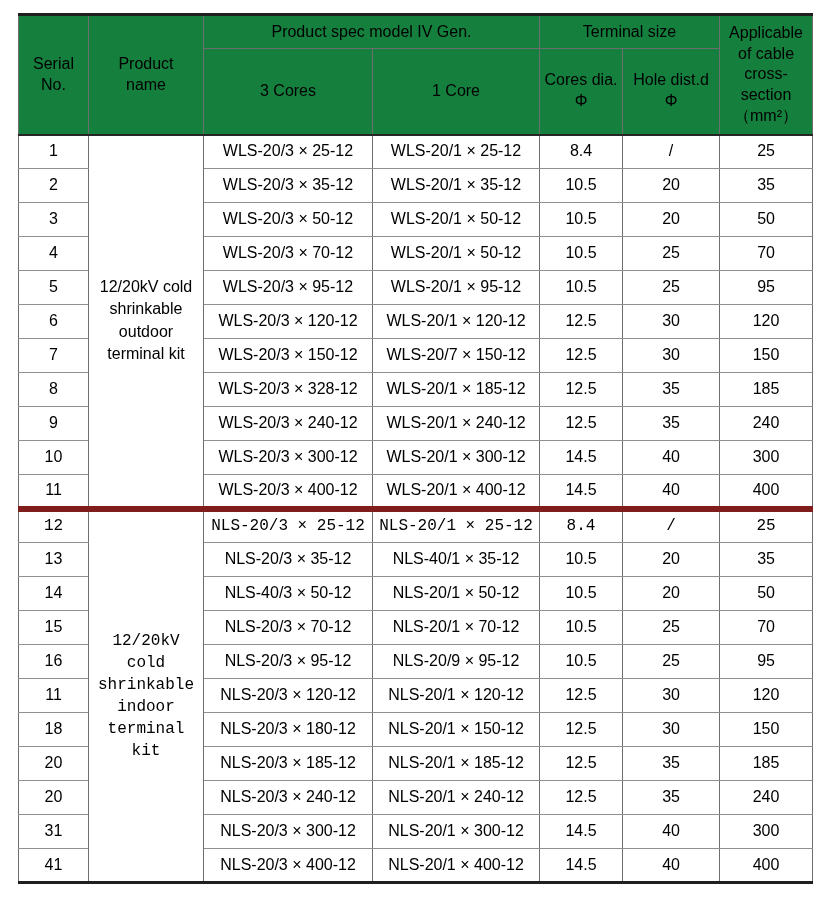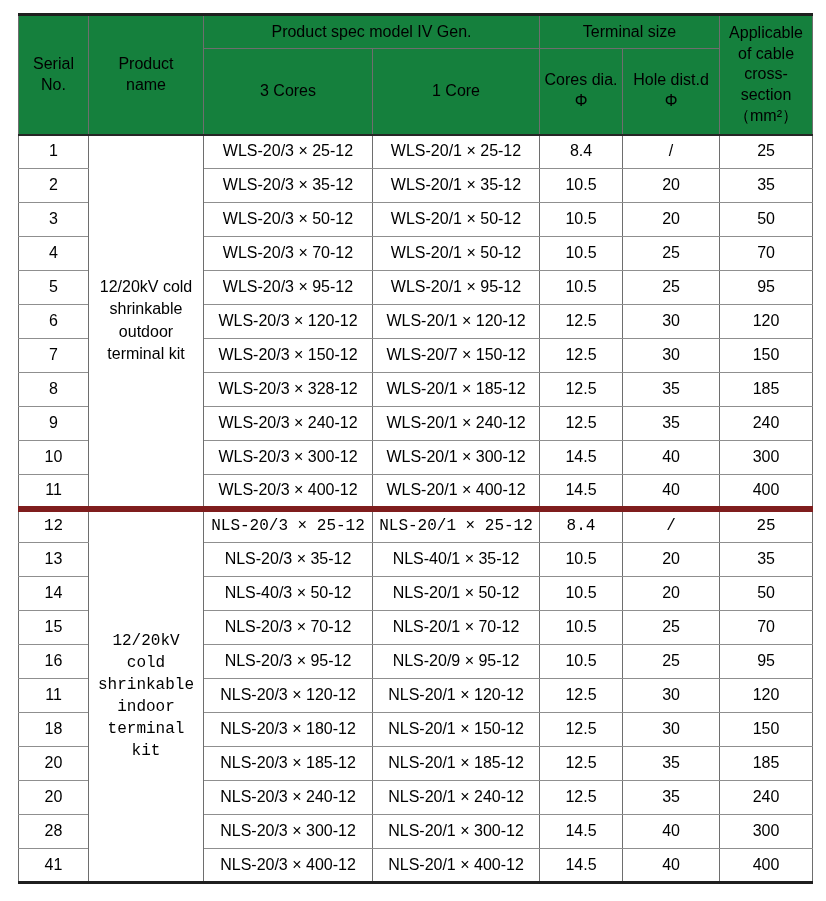--- a/index.html
+++ b/index.html
@@ -259,21 +259,21 @@
           </tr>
           <tr>
             <td>20</td>
             <td>NLS-20/3 × 240-12</td>
             <td>NLS-20/1 × 240-12</td>
             <td>12.5</td>
             <td>35</td>
             <td>240</td>
           </tr>
           <tr>
-            <td>28</td>
+            <td>31</td>
             <td>NLS-20/3 × 300-12</td>
             <td>NLS-20/1 × 300-12</td>
             <td>14.5</td>
             <td>40</td>
             <td>300</td>
           </tr>
           <tr>
             <td>41</td>
             <td>NLS-20/3 × 400-12</td>
             <td>NLS-20/1 × 400-12</td>

